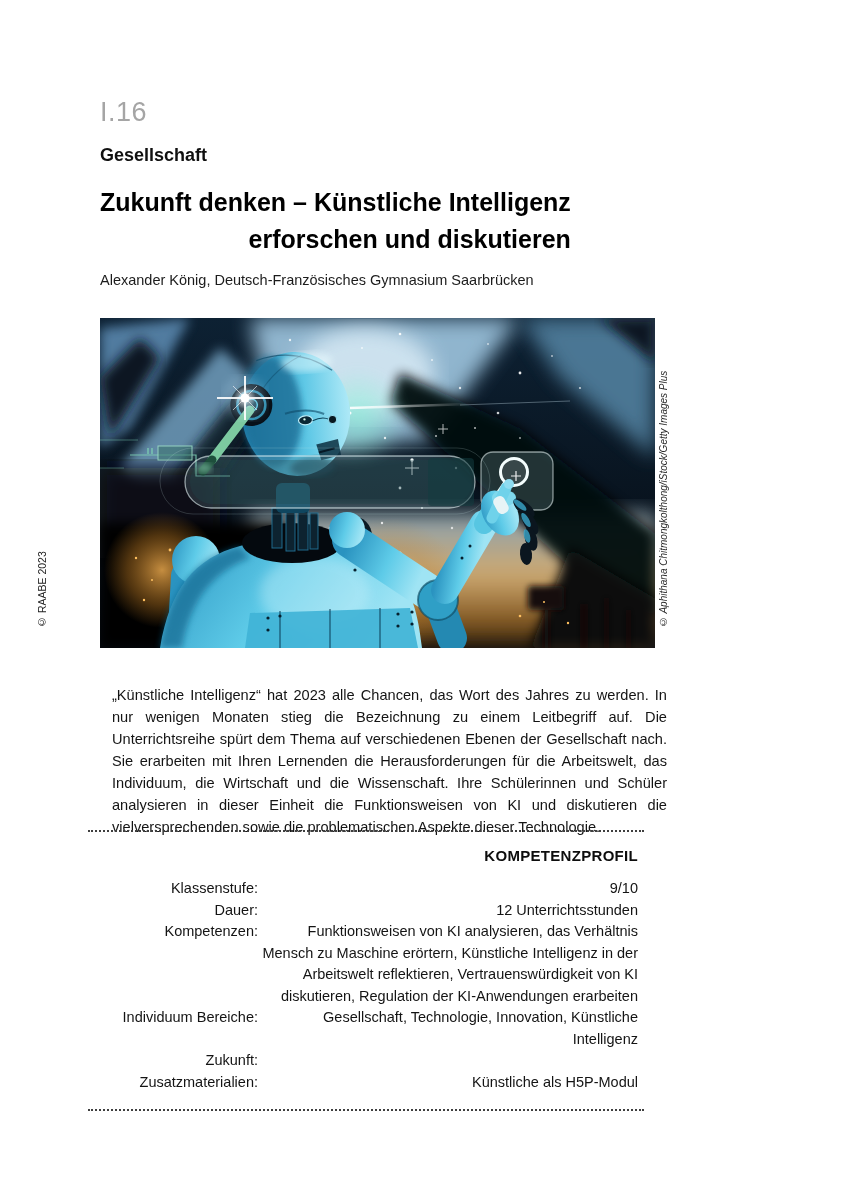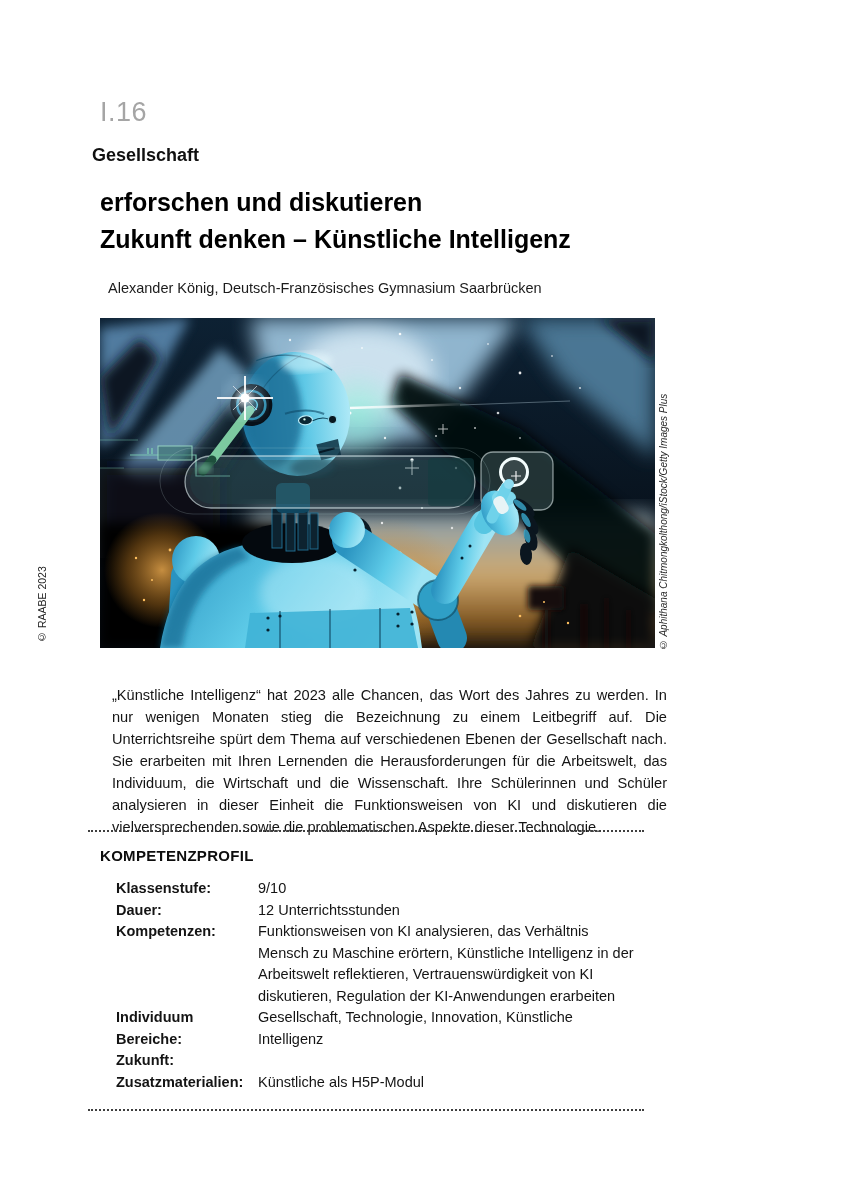--- a/index.html
+++ b/index.html
@@ -1,47 +1,47 @@
 <!DOCTYPE html>
 <html lang="de"><head>
 <meta charset="utf-8">
 <style>
   html,body{margin:0;padding:0;background:#ffffff;}
   .page{position:relative;width:848px;height:1200px;background:#fff;overflow:hidden;
         font-family:"Liberation Sans","DejaVu Sans",sans-serif;}
-  .abs{position:absolute;}
+  .abs{position:absolute;text-align:right;}
   .section-code{left:100px;top:97px;font-size:27px;font-weight:500;letter-spacing:.5px;color:#a5a5a5;}
-  .category{left:92px;top:145px;font-size:18px;font-weight:700;color:#101010;}
+  .category{left:100px;top:145px;font-size:18px;font-weight:700;color:#101010;}
   .title{left:100px;top:184px;font-size:25px;font-weight:700;line-height:37px;color:#000;margin:0;}
   .title span{display:block;}
-  .author{left:100px;top:280px;font-size:14.5px;color:#1c1c1c;margin-left:8px;}
+  .author{left:100px;top:272px;font-size:14.5px;color:#1c1c1c;}
   .vtext{writing-mode:vertical-rl;transform:rotate(180deg);white-space:nowrap;}
   .edge-copy{left:36px;top:551px;height:92px;font-size:10.5px;color:#222;}
   .credit{left:658px;top:371px;height:279px;font-size:10px;font-style:italic;color:#2a2a2a;}
   .photo{left:100px;top:318px;width:555px;height:330px;margin:0;line-height:0;}
   .intro{left:100px;top:672px;width:555px;font-size:14.6px;line-height:22px;text-align:justify;
          color:#141414;margin:12px;hyphens:auto;}
   .profile{left:88px;top:830px;width:556px;box-sizing:border-box;
            border-top:2px dotted #3f3f3f;border-bottom:2px dotted #3f3f3f;
            padding:15px 6px 16px 12px;}
   .profile-heading{font-size:15px;font-weight:700;letter-spacing:.3px;color:#0d0d0d;margin-bottom:14px;}
   .profile-row{display:grid;grid-template-columns:158px 1fr;font-size:14.5px;line-height:21.5px;color:#141414;}
-  .row-label{font-weight:700;margin-left:16px;}
+  .row-label{font-weight:400;margin-left:16px;}
 </style>
 </head>
 <body>
 
 <div class="page">
 
   <div class="abs section-code">I.16</div>
   <div class="abs category">Gesellschaft</div>
 
   <h1 class="abs title">
+    <span>Zukunft denken – Künstliche Intelligenz</span>
     <span>erforschen und diskutieren</span>
-    <span>Zukunft denken – Künstliche Intelligenz</span>
   </h1>
 
   <div class="abs author">Alexander König, Deutsch-Französisches Gymnasium Saarbrücken</div>
 
   <div class="abs vtext edge-copy">© RAABE 2023</div>
 
   <figure class="abs photo">
     <svg width="555" height="330" viewBox="0 0 555 330" xmlns="http://www.w3.org/2000/svg">
       <defs>
         <linearGradient id="gSky" x1="0" y1="0" x2="0" y2="1">

